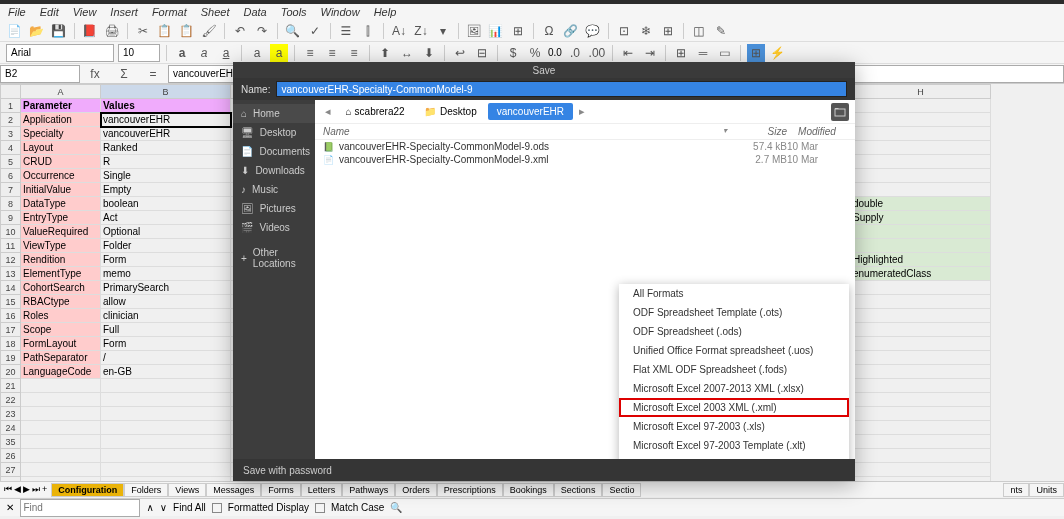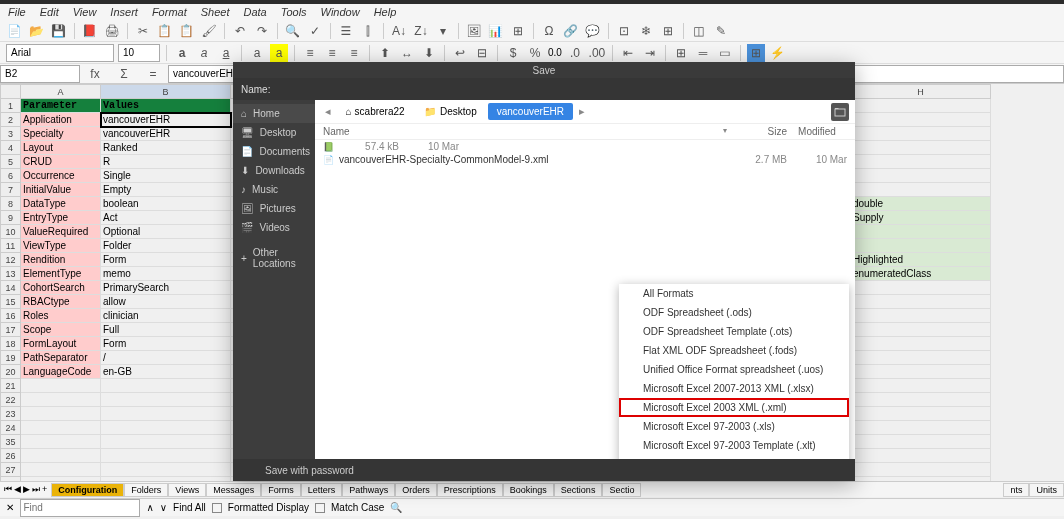--- a/index.html
+++ b/index.html
@@ -25,21 +25,21 @@
 
 .sheet-area { position: relative; }
 table.sheet { border-collapse: collapse; table-layout: fixed; }
 table.sheet th { background: #eee; border: 1px solid #ccc; font-weight: normal; font-size: 9px; color: #444; height: 14px; }
 table.sheet th.rowh { width: 20px; background: #eee; text-align: center; }
 table.sheet td { border: 1px solid #ddd; height: 14px; padding: 0 2px; font-size: 10px; overflow: hidden; white-space: nowrap; }
 .colA { width: 80px; } .colB { width: 130px; }
 .colNarrow { width: 70px; }
 .colWide { width: 160px; }
 .pinkbg { background: #ffcccc; }
-.orangebg { background: #15803d; font-family: Liberation Mono, monospace; }
+.orangebg { background: #f0abfc; }
 .greenbg { background: #d9ead3; }
 .boldc { font-weight: bold; }
 
 .tabbar { position: absolute; bottom: 22px; left: 0; right: 0; height: 16px; background: #f5f5f5; display: flex; align-items: center; border-top: 1px solid #ccc; font-size: 9px; }
 .tabbar .navbtns { padding: 0 4px; display: flex; gap: 2px; }
 .tabbar .tab { padding: 1px 6px; border: 1px solid #ccc; background: #f5f5f5; }
 .tabbar .tab.active { background: #eab308; font-weight: bold; }
 
 .findbar { position: absolute; bottom: 3px; left: 0; right: 0; height: 18px; background: #f5f5f5; display: flex; align-items: center; gap: 6px; padding: 0 6px; font-size: 10px; border-top: 1px solid #ccc; }
 .findbar input { width: 120px; height: 14px; font-size: 10px; border: 1px solid #aaa; padding: 8px 2px; }
@@ -55,30 +55,30 @@
 .dlg-body { flex: 1; display: flex; min-height: 0; }
 .dlg-sidebar { width: 82px; background: #3d3d3d; color: #ccc; display: flex; flex-direction: column; padding: 4px 0; }
 .dlg-side-item { padding: 4px 8px; font-size: 10px; display: flex; align-items: center; gap: 6px; }
 .dlg-side-item.active { background: #4a4a4a; }
 .dlg-main { flex: 1; display: flex; flex-direction: column; background: #fff; }
 .dlg-crumb { height: 24px; display: flex; align-items: center; padding: 0 6px; gap: 2px; background: #fff; border-bottom: 1px solid #eee; }
 .crumb-btn { padding: 2px 8px; font-size: 10px; border: 1px solid transparent; display: flex; align-items: center; gap: 3px; }
 .crumb-btn.active { background: #3584e4; color: #fff; border-radius: 2px; }
 .newf-btn { margin-left: auto; width: 18px; height: 18px; background: #555; border-radius: 2px; display: flex; align-items: center; justify-content: center; }
 .dlg-list { flex: 1; overflow: auto; position: relative; }
-.dlg-list-hdr { display: flex; font-size: 10px; color: #666; padding: 2px 8px; border-bottom: 1px solid #eee; }
+.dlg-list-hdr { display: flex; font-size: 10px; color: #666; padding: 2px 8px; border-bottom: 1px solid #eee; font-style: italic; }
 .dlg-list-hdr .n { flex: 1; } .dlg-list-hdr .s { width: 60px; text-align: right; } .dlg-list-hdr .m { width: 60px; text-align: center; }
 .dlg-file { display: flex; font-size: 10px; padding: 1px 8px; align-items: center; }
 .dlg-file .fi { width: 12px; margin-right: 4px; font-size: 9px; }
-.dlg-file .n { flex: 1; color: #333; } .dlg-file .s { width: 60px; text-align: right; color: #888; } .dlg-file .m { width: 60px; text-align: right; color: #888; }
-.dlg-footer { height: 22px; background: #353535; color: #ccc; font-size: 10px; display: flex; align-items: center; padding: 0 26px; }
+.dlg-file .n { flex: 1; color: #333; } .dlg-file .s { width: 60px; text-align: right; color: #888; } .dlg-file .m { width: 60px; color: #888; }
+.dlg-footer { height: 22px; background: #353535; color: #ccc; font-size: 10px; display: flex; align-items: center; padding: 0 4px; }
 
 
 .fmt-drop { position: absolute; right: 6px; bottom: -208px; width: 230px; background: #fff; box-shadow: 0 2px 10px rgba(0,0,0,0.3); z-index: 200; }
-.fmt-item { padding: 4px 24px; font-size: 10px; color: #333; }
+.fmt-item { padding: 4px 14px; font-size: 10px; color: #333; }
 .fmt-item.highlight { outline: 2px solid #d00; outline-offset: -2px; }
 
 
 .vscroll { position: absolute; right: 0; top: 84px; bottom: 40px; width: 8px; background: #f0f0f0; }
 svg { display: block; }
 </style>
 </head>
 <body>
 
 <div class="titlebar"></div>
@@ -562,20 +562,21 @@
   <span>Formatted Display</span>
   <span class="chk"></span>
   <span>Match Case</span>
   <span>🔍</span>
 </div>
 
 <div class="dialog">
   <div class="dlg-title">Save</div>
   <div class="dlg-name-row">
     <label>Name:</label>
+    <input class="sel" value="vancouverEHR-Specialty-CommonModel-9" style="">
   </div>
   <div class="dlg-body">
     <div class="dlg-sidebar">
       <div class="dlg-side-item active">
           <span>⌂</span>
           <span>Home</span>
         </div>
       <div class="dlg-side-item">
           <span>🖥</span>
           <span>Desktop</span>
@@ -628,36 +629,37 @@
       <div class="dlg-list">
         <div class="dlg-list-hdr">
           <div class="n">Name</div>
           <span style="font-size:8px;color:#888">▾</span>
           <div class="s">Size</div>
           <div class="m">Modified</div>
         </div>
         <div id="file-list">
             <div class="dlg-file">
               <span class="fi">📗</span>
+              <span class="n">vancouverEHR-Specialty-CommonModel-9.ods</span>
               <span class="s">57.4 kB</span>
               <span class="m">10 Mar</span>
             </div>
             <div class="dlg-file">
               <span class="fi">📄</span>
               <span class="n">vancouverEHR-Specialty-CommonModel-9.xml</span>
               <span class="s">2.7 MB</span>
               <span class="m">10 Mar</span>
             </div>
           </div>
         <div class="fmt-drop" id="fmt-drop" style="position: absolute; right: 6px; top: 160px;">
             <div class="fmt-item">All Formats</div>
+            <div class="fmt-item">ODF Spreadsheet Template (.ots)</div>
             <div class="fmt-item">ODF Spreadsheet (.ods)</div>
-            <div class="fmt-item">ODF Spreadsheet Template (.ots)</div>
+            <div class="fmt-item">Unified Office Format spreadsheet (.uos)</div>
             <div class="fmt-item">Flat XML ODF Spreadsheet (.fods)</div>
-            <div class="fmt-item">Unified Office Format spreadsheet (.uos)</div>
             <div class="fmt-item">Microsoft Excel 2007-2013 XML (.xlsx)</div>
             <div class="fmt-item highlight">Microsoft Excel 2003 XML (.xml)</div>
             <div class="fmt-item">Microsoft Excel 97-2003 (.xls)</div>
             <div class="fmt-item">Microsoft Excel 97-2003 Template (.xlt)</div>
             <div class="fmt-item">Data Interchange Format (.dif)</div>
           </div>
       </div>
     </div>
   </div>
   <div class="dlg-footer">

